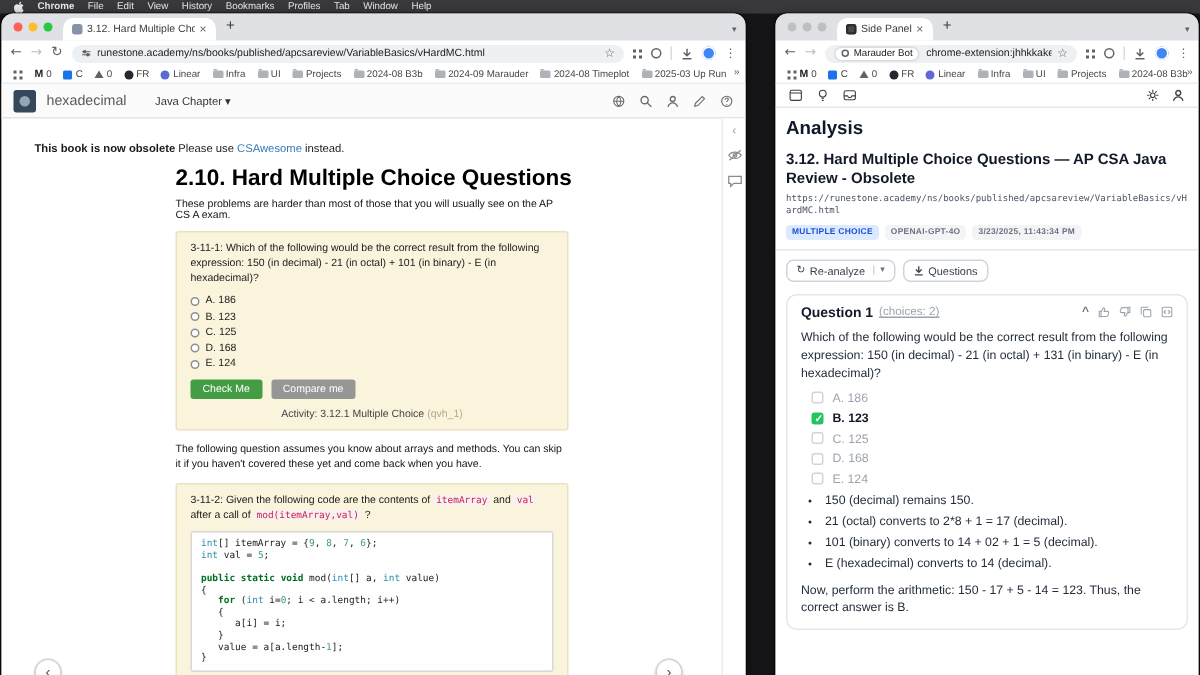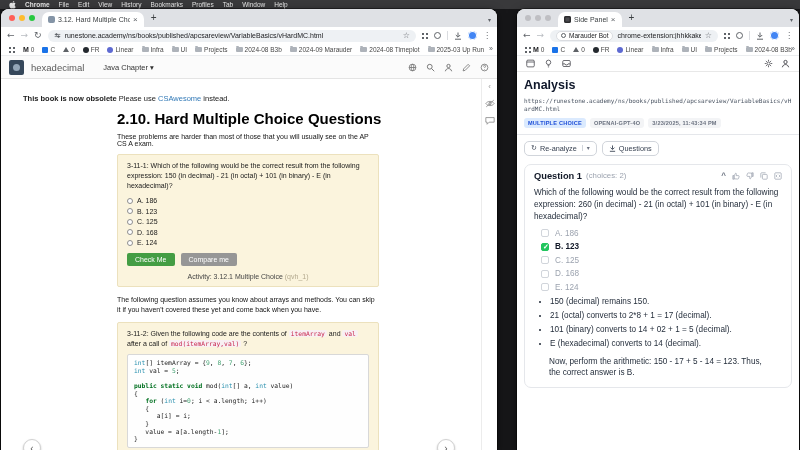--- a/index.html
+++ b/index.html
@@ -114,34 +114,34 @@
   .pill-blue{background:#dbeafe;color:#1d4ed8;}
   .pill-gray{background:#f3f4f6;color:#6b7280;}
   .pdiv{border:none;border-top:1px solid #e5e7eb;margin:5px -7px 6px;}
   .actions{display:flex;gap:5px;margin:0 0 8px;}
   .abtn{display:flex;align-items:center;gap:3px;border:1px solid #d1d5db;border-radius:5px;background:#fff;font-size:7.3px;color:#374151;padding:3px 6px;line-height:1;}
   .abtn .caret{border-left:1px solid #d1d5db;padding-left:4px;margin-left:2px;font-size:6px;color:#6b7280;}
   .aglyph{font-family:"DejaVu Sans",sans-serif;font-size:7px;color:#374151;}
   .qcard{border:1px solid #e5e7eb;border-radius:7px;padding:6px 9px;margin-bottom:8px;}
   .qhead{display:flex;align-items:center;gap:4px;}
   .qtitle{font-size:9.3px;font-weight:bold;color:#111827;}
-  .qmeta{font-size:7.8px;color:#9ca3af;}
+  .qmeta{font-size:7.8px;color:#9ca3af;text-decoration:underline;}
   .qicons{margin-left:auto;display:flex;gap:6px;align-items:center;color:#9ca3af;}
   .qicons svg{display:block;}
   .chev{font-size:8px;color:#6b7280;font-weight:bold;line-height:1;}
   .qprompt{font-size:8.2px;color:#1f2937;line-height:1.5;margin:6px 0 5px;}
   .choice{display:flex;align-items:center;gap:6px;margin:4.5px 0 4.5px 7px;font-size:8.2px;color:#9ca3af;}
   .cbox{width:8px;height:8px;border:1px solid #d1d5db;border-radius:2px;background:#fff;flex:none;position:relative;}
   .choice.checked{color:#111827;font-weight:bold;}
   .choice.checked .cbox{background:#22c55e;border-color:#22c55e;}
   .choice.checked .cbox::after{content:"✓";position:absolute;left:1px;top:-1px;font-size:7px;color:#fff;font-weight:bold;}
   .explain{font-size:8.2px;color:#1f2937;margin:8px 0 3px;}
   .bullets{margin:2px 0 6px 16px;}
   .bullets li{font-size:8.2px;color:#1f2937;margin:3px 0;line-height:1.35;}
-  .conclusion{font-size:8.2px;color:#1f2937;margin:6px 15px 2px;line-height:1.4;}
+  .conclusion{font-size:8.2px;color:#1f2937;margin:6px 0 2px;line-height:1.4;}
 </style>
 </head>
 <body>
 
 <div class="desktop">
 
   <div class="menubar">
     <svg width="7" height="8" viewBox="0 0 14 16">
         <path fill="#e8e8e8" d="M11.5 8.3c0-2 1.6-3 1.7-3.1-.9-1.4-2.4-1.6-2.9-1.6-1.2-.1-2.4.7-3 .7-.6 0-1.6-.7-2.6-.7C3.3 3.6 2 4.4 1.3 5.7c-1.4 2.4-.4 6 1 8 .7 1 1.5 2.1 2.5 2 1-.1 1.4-.6 2.6-.6 1.2 0 1.5.6 2.6.6 1.1 0 1.8-1 2.4-2 .8-1.1 1.1-2.2 1.1-2.3-.1 0-2-1-2-3.1zM9.6 2.6c.5-.7.9-1.6.8-2.6-.8 0-1.7.5-2.3 1.2-.5.6-.9 1.5-.8 2.4.9.1 1.8-.4 2.3-1z"></path>
       </svg>
@@ -484,20 +484,21 @@
               <g stroke="#3f3f46" fill="none" stroke-width="1.2">
                 <circle cx="6" cy="4" r="2.2"></circle>
                 <path d="M1.8 11c.7-2.6 2.4-3.6 4.2-3.6s3.5 1 4.2 3.6"></path>
               </g>
             </svg>
         </span>
       </div>
 
       <div class="pbody">
         <div class="h-analysis">Analysis</div>
+        <div class="dtitle">3.12. Hard Multiple Choice Questions — AP CSA Java Review - Obsolete</div>
         <div class="durl">https://runestone.academy/ns/books/published/apcsareview/VariableBasics/vHardMC.html</div>
         <div class="pills">
           <span class="pill pill-blue">MULTIPLE CHOICE</span>
           <span class="pill pill-gray">OPENAI-GPT-4O</span>
           <span class="pill pill-gray">3/23/2025, 11:43:34 PM</span>
         </div>
         <hr class="pdiv">
         <div class="actions">
           <span class="abtn">
               <span class="aglyph">↻</span>
@@ -531,21 +532,21 @@
                   </g>
                 </svg>
               <svg width="8" height="8" viewBox="0 0 10 10">
                   <g stroke="#9ca3af" fill="none" stroke-width=".9">
                     <rect x="1" y="1" width="8" height="8" rx="1"></rect>
                     <path d="M4 3.5L2.5 5 4 6.5M6 3.5L7.5 5 6 6.5"></path>
                   </g>
                 </svg>
             </span>
           </div>
-          <div class="qprompt">Which of the following would be the correct result from the following expression: 260 (in decimal) - 21 (in octal) + 101 (in binary) - E (in hexadecimal)?</div>
+          <div class="qprompt">Which of the following would be the correct result from the following expression: 150 (in decimal) - 21 (in octal) + 131 (in binary) - E (in hexadecimal)?</div>
           <div>
             <div class="choice">
                 <span class="cbox"></span>
                 <span>A. 186</span>
               </div>
             <div class="choice checked">
                 <span class="cbox"></span>
                 <span>B. 123</span>
               </div>
             <div class="choice">

